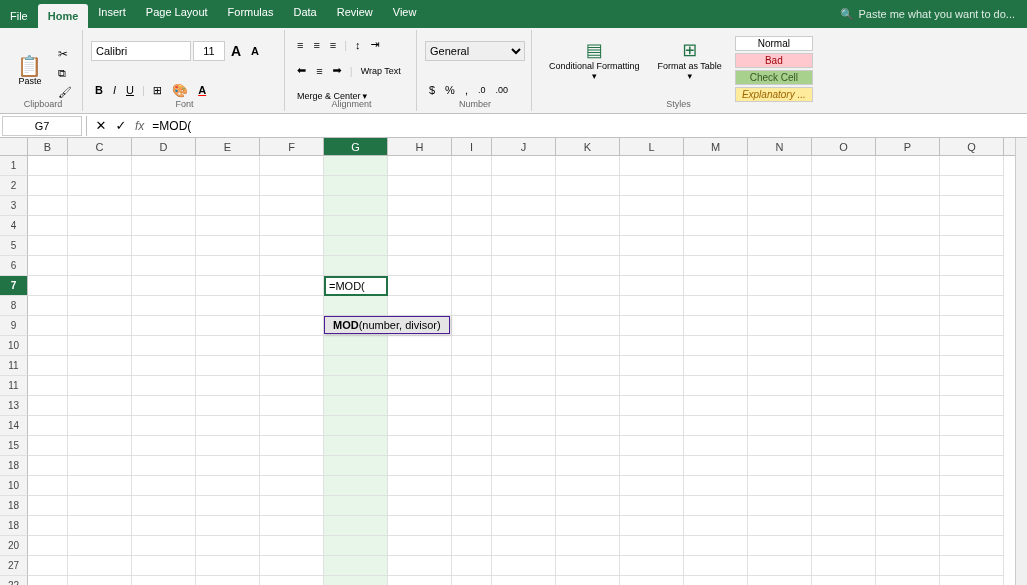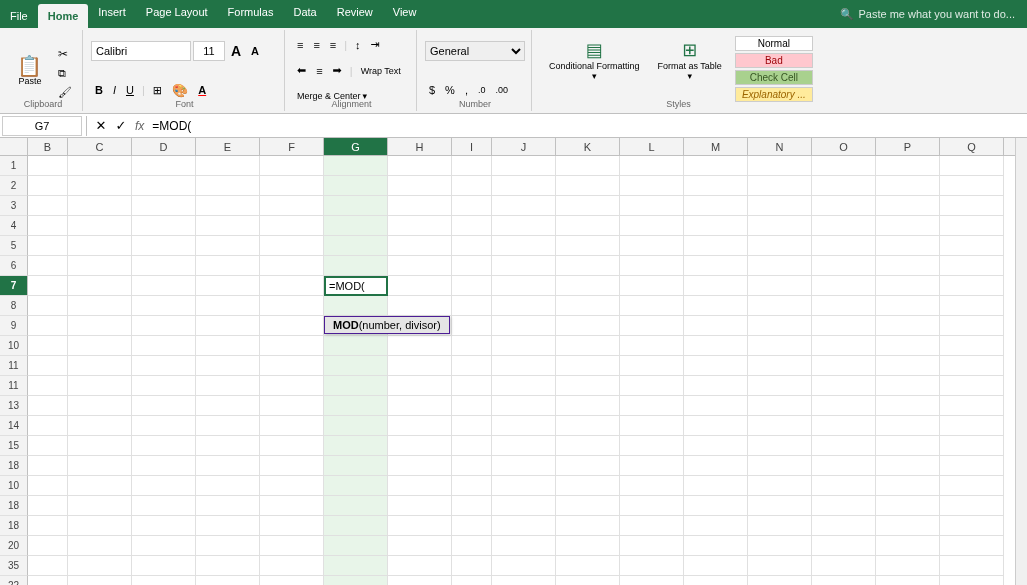--- a/index.html
+++ b/index.html
@@ -783,21 +783,21 @@
             <div class="cell" style="width: 64px; min-width: 64px;"></div>
             <div class="cell" style="width: 64px; min-width: 64px;"></div>
             <div class="cell" style="width: 64px; min-width: 64px;"></div>
             <div class="cell" style="width: 64px; min-width: 64px;"></div>
             <div class="cell" style="width: 64px; min-width: 64px;"></div>
             <div class="cell" style="width: 64px; min-width: 64px;"></div>
             <div class="cell" style="width: 64px; min-width: 64px;"></div>
             <div class="cell" style="width: 64px; min-width: 64px;"></div>
           </div>
           <div class="grid-row">
-            <div class="row-num">35</div>
+            <div class="row-num">27</div>
             <div class="cell" style="width: 40px; min-width: 40px;"></div>
             <div class="cell" style="width: 64px; min-width: 64px;"></div>
             <div class="cell" style="width: 64px; min-width: 64px;"></div>
             <div class="cell" style="width: 64px; min-width: 64px;"></div>
             <div class="cell" style="width: 64px; min-width: 64px;"></div>
             <div class="cell" style="width: 64px; min-width: 64px; background: rgb(232, 245, 233);"></div>
             <div class="cell" style="width: 64px; min-width: 64px;"></div>
             <div class="cell" style="width: 40px; min-width: 40px;"></div>
             <div class="cell" style="width: 64px; min-width: 64px;"></div>
             <div class="cell" style="width: 64px; min-width: 64px;"></div>

